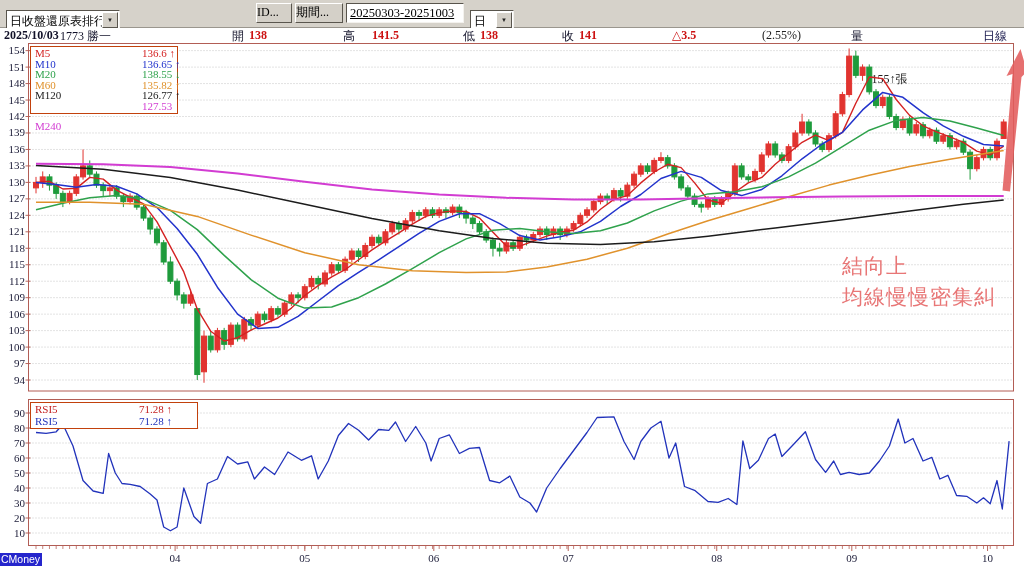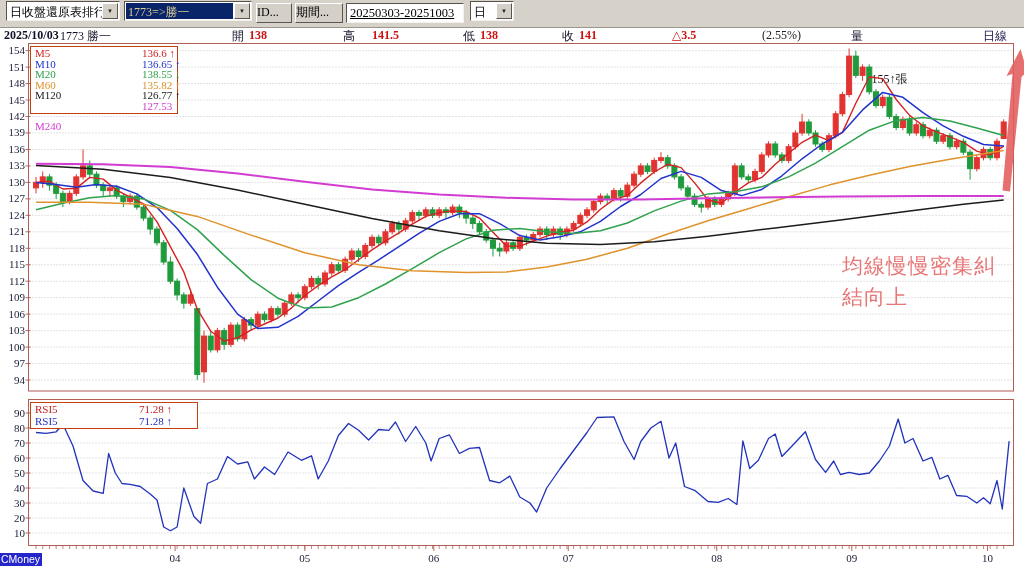--- a/index.html
+++ b/index.html
@@ -1,21 +1,21 @@
 <!DOCTYPE html>
 <html><head>
 <meta charset="utf-8">
 <style>
   html,body{margin:0;padding:0;background:#fff;}
   #app{position:relative;width:1024px;height:567px;background:#ffffff;overflow:hidden;
        font-family:"Liberation Serif","DejaVu Serif",serif;}
   
   #toolbar{position:absolute;left:0;top:0;width:1024px;height:27px;background:#d6d2ca;
            border-bottom:1px solid #9a968e;}
-  .combo{position:absolute;top:1px;height:20px;background:#fff;border:1px solid;
+  .combo{position:absolute;top:10px;height:20px;background:#fff;border:1px solid;
          border-color:#58544c #f4f2ee #f4f2ee #58544c;box-sizing:border-box;padding-left:42px;}
   .combo .txt{position:absolute;left:3px;top:2px;font-size:12px;color:#000;white-space:nowrap;}
   .combo .btn{position:absolute;right:1px;top:1px;width:16px;height:16px;background:#d4d0c8;
               border:1px solid;border-color:#fff #5a564e #5a564e #fff;text-align:center;
               font-size:6px;line-height:15px;color:#222;box-sizing:border-box;}
   .combo.sel .field{position:absolute;left:1px;top:1px;right:18px;bottom:1px;background:#0a246a;}
   .combo.sel .txt{color:#d9cd92;z-index:2;}
   .winbtn{position:absolute;top:3px;height:20px;background:#d4d0c8;border:1px solid;
           border-color:#fff #5a564e #5a564e #fff;font-size:12px;color:#000;text-align:left;
           line-height:17px;box-sizing:border-box;}
@@ -607,25 +607,20 @@
       <line x1="987.5519999999999" x2="987.5519999999999" y1="546" y2="551" stroke="#b8655c"></line>
       <text x="987.5519999999999" y="562" text-anchor="middle">10</text>
       <polygon points="1020.5,49 1006.5,76 1012.5,74 1002.5,190.5 1010,191.5 1021.5,77 1027,71.5" fill="#e25c5c" opacity="0.88"></polygon>
     </svg>
 
   <div id="toolbar">
     <div class="combo" style="left:6px;width:114px;">
       <span class="txt">日收盤還原表排行</span>
       <span class="btn">▼</span>
     </div>
-    <div class="combo sel" style="left:124px;width:128px;">
-      <span class="field"></span>
-      <span class="txt">1773=&gt;勝一</span>
-      <span class="btn">▼</span>
-    </div>
     <div class="winbtn" style="left:256px;width:36px;">ID...</div>
     <div class="winbtn" style="left:295px;width:48px;">期間...</div>
     <input class="wininput" style="left: 346px; width: 118px; text-decoration: underline;" value="20250303-20251003">
     <div class="combo" style="left:470px;width:42px;">
       <span class="txt">日</span>
       <span class="btn">▼</span>
     </div>
   </div>
 
   <div id="quotebar">
@@ -678,18 +673,18 @@
         <span class="lg-label" style="color: rgb(196, 34, 34);">RSI5</span>
         <span class="lg-val" style="color: rgb(196, 34, 34);">71.28 ↑</span>
       </div>
       <div class="lg-row">
         <span class="lg-label" style="color: rgb(34, 51, 187);">RSI5</span>
         <span class="lg-val" style="color: rgb(34, 51, 187);">71.28 ↑</span>
       </div>
     </div>
 
   <div id="annotation" style="color: rgb(232, 118, 118);">
+    <div>結向上</div>
     <div>均線慢慢密集糾</div>
-    <div>結向上</div>
   </div>
 
   <div id="watermark">CMoney</div>
 </div>
 
 </body></html>

